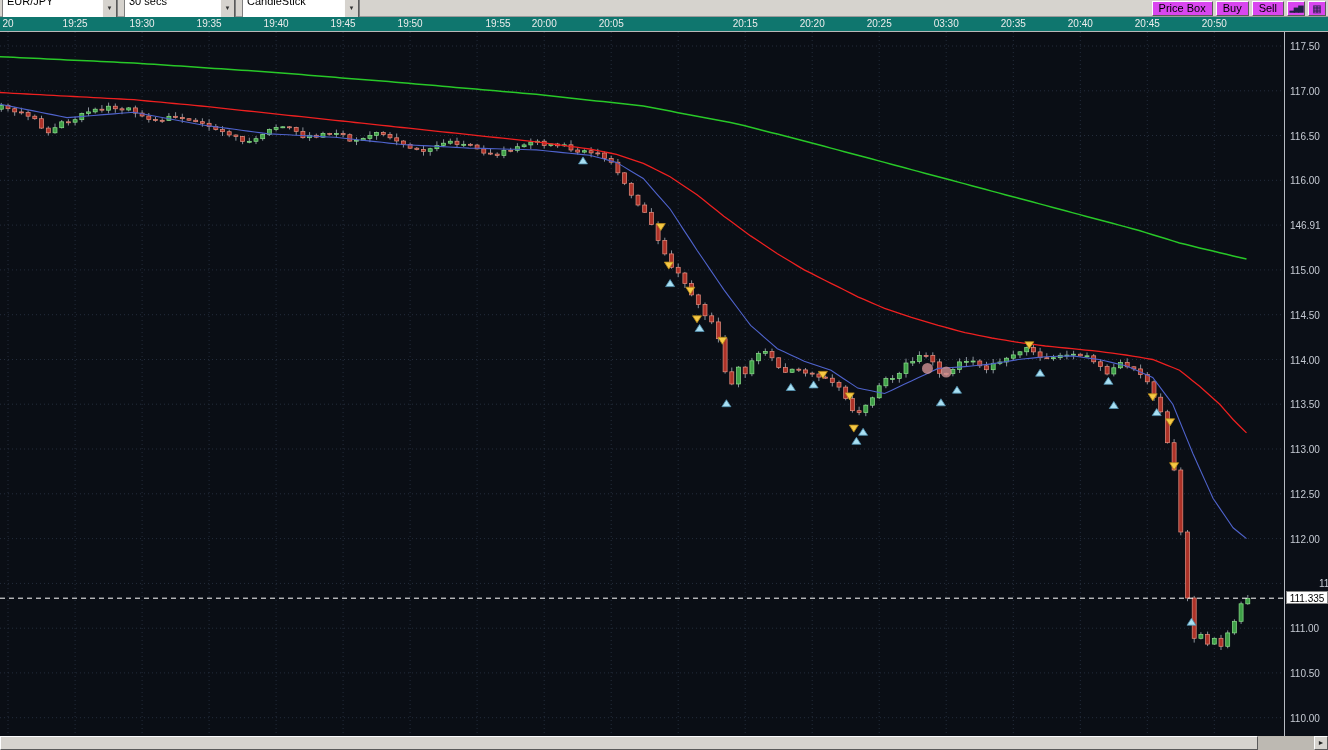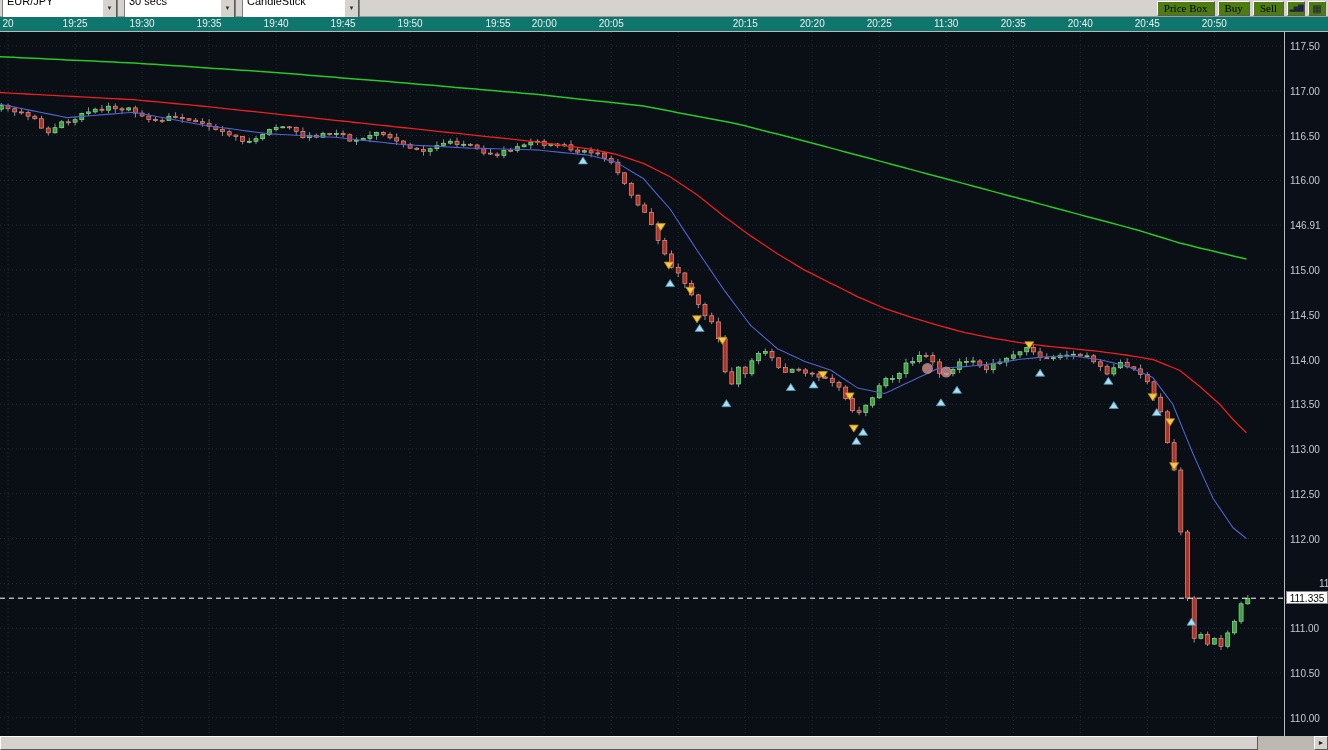--- a/index.html
+++ b/index.html
@@ -10,23 +10,23 @@
   .toolbar { height:17px; background:#d6d3ce; display:flex; align-items:center;
              padding:0 2px; border-bottom:1px solid #9a9a9a; }
   .dd { display:flex; align-items:stretch; background:#fff; height:29px;
         border:1px solid #7f7f7f; margin-right:6px; }
   .dd-text { font-size:11px; line-height:13px; padding:0 4px; color:#000;
              white-space:nowrap; flex:1; }
   .dd-btn { width:15px; background:#d6d3ce; border:1px solid;
             border-color:#fdfdfd #5a5a5a #5a5a5a #fdfdfd;
             font-size:6px; color:#333; display:flex; align-items:center; justify-content:center; }
   .dd-sym { width:116px; } .dd-int { width:112px; } .dd-typ { width:118px; }
-  .tb-btn { height:15px; margin-left:3px; background:#4d7c0f; border:1px solid;
+  .tb-btn { height:15px; margin-left:3px; background:#d946ef; border:1px solid;
             border-color:#fdfdfd #5a5a5a #5a5a5a #fdfdfd; font-size:11px;
-            line-height:11px; padding:0 6px; color:#000; font-family:Liberation Serif, serif; cursor:default; }
+            line-height:11px; padding:0 6px; color:#000; font-family:Liberation Sans, sans-serif; cursor:default; }
   .push-right { margin-left:auto; }
   .icon-btn { width:18px; padding:0 1px; font-size:7px; letter-spacing:-1px; color:#224; }
   .icon-btn.grid { font-size:10px; letter-spacing:0; }
 
   
   .timebar { position:relative; height:15px; background:#0f766e;
              border-bottom:1px solid #b8b8b8; overflow:hidden; }
   .time-label { position:absolute; top:1px; width:30px; text-align:center;
                 font-size:10px; color:#ececec; }
 
@@ -83,21 +83,21 @@
       <div class="time-label" style="left: 261.1px;">19:40</div>
       <div class="time-label" style="left: 328.1px;">19:45</div>
       <div class="time-label" style="left: 395.1px;">19:50</div>
       <div class="time-label" style="left: 483px;">19:55</div>
       <div class="time-label" style="left: 529.2px;">20:00</div>
       <div class="time-label" style="left: 596.2px;">20:05</div>
       <div class="time-label" style="left: 663.2px; margin-top: 48px;">20:10</div>
       <div class="time-label" style="left: 730.2px;">20:15</div>
       <div class="time-label" style="left: 797.2px;">20:20</div>
       <div class="time-label" style="left: 864.2px;">20:25</div>
-      <div class="time-label" style="left: 931.2px;">11:30</div>
+      <div class="time-label" style="left: 931.2px;">03:30</div>
       <div class="time-label" style="left: 998.3px;">20:35</div>
       <div class="time-label" style="left: 1065.3px;">20:40</div>
       <div class="time-label" style="left: 1132.3px;">20:45</div>
       <div class="time-label" style="left: 1199.3px;">20:50</div>
     </div>
 
   <div class="chart-wrap" id="chart-wrap" style="background: rgb(10, 14, 21);">
     <svg id="chart" width="1284" height="704">
         <g>
           <line x1="8" y1="0" x2="8" y2="704" stroke="#242d3c" stroke-width="1" stroke-dasharray="1 3"></line>

